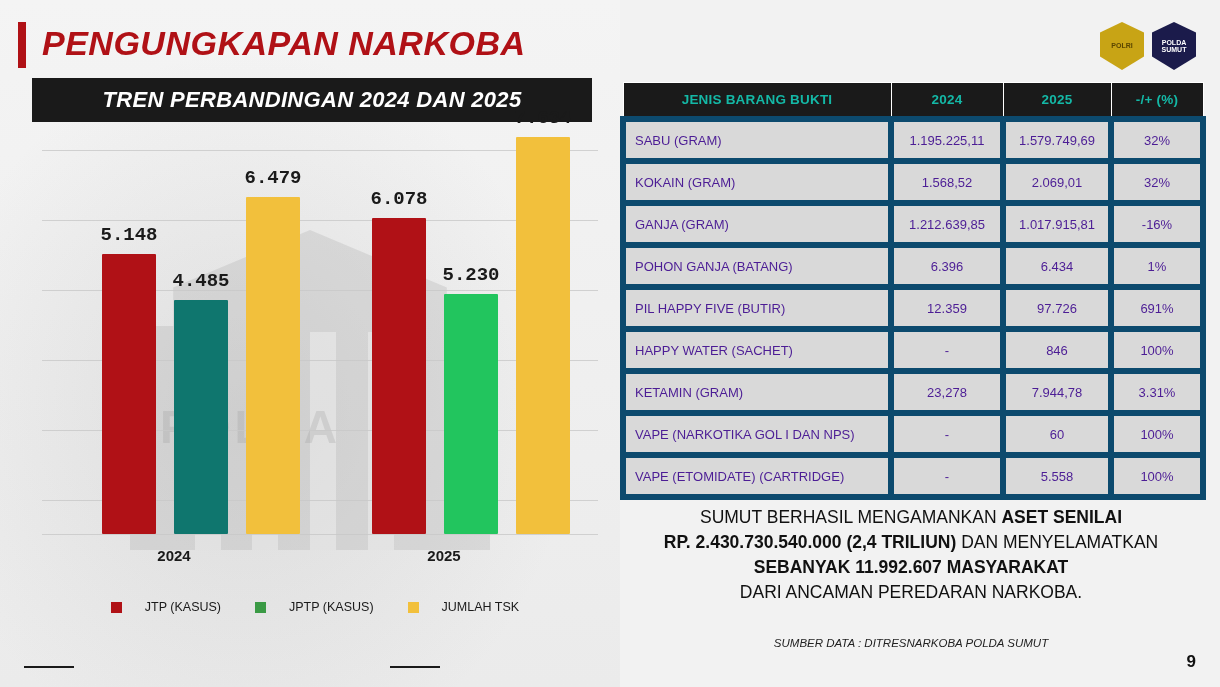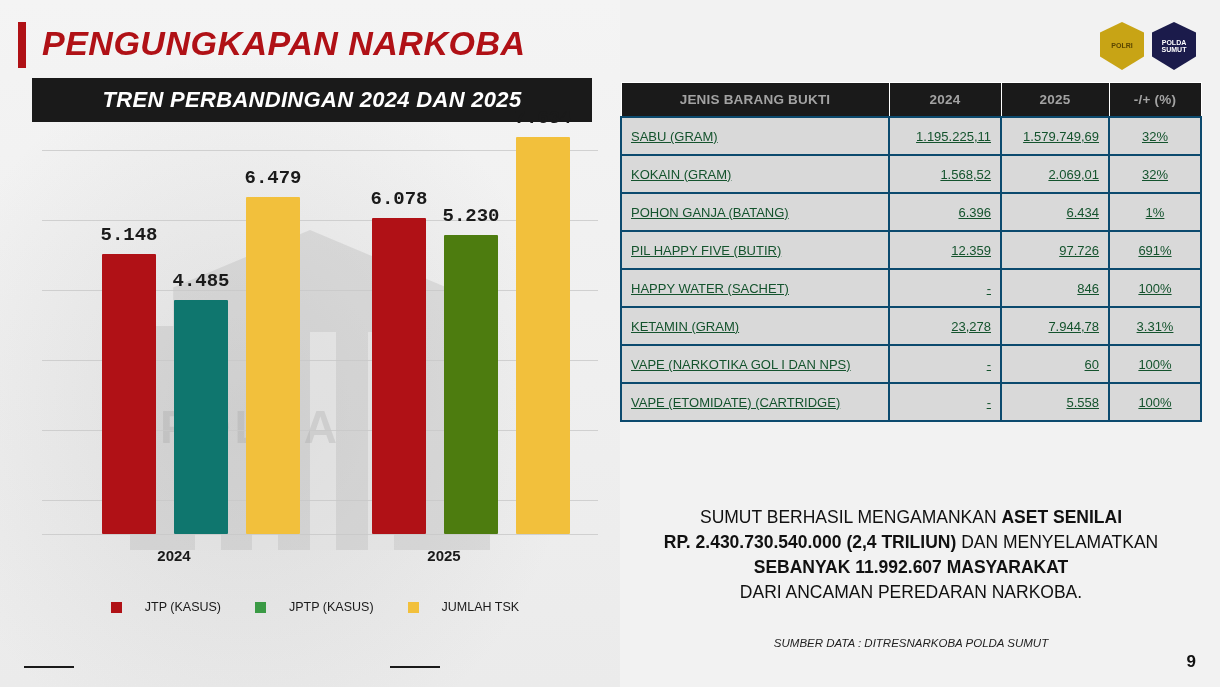--- a/index.html
+++ b/index.html
@@ -185,39 +185,38 @@
     left: 620px; top: 82px;
     width: 580px;
   }
   table.data {
     border-collapse: collapse;
     width: 580px;
     table-layout: fixed;
   }
   table.data th {
     background: #1a1a1a;
-    color: #a3a3a3;
+    color: #14b8a6;
     font-size: 13.5px;
     font-weight: bold;
     padding: 9px 8px;
     border: 1px solid #ffffff;
     text-align: center;
     letter-spacing: 0.2px;
   }
   table.data td {
     background: #d9d9d9;
-    color: #14532d;
+    color: #4c1d95;
     font-size: 13px;
     padding: 8px 9px;
-    border: 2px solid #0c4a6e;
+    border: 6px solid #0c4a6e;
     height: 20px;
-    text-decoration: underline;
   }
   table.data td.name { text-align: left; }
-  table.data td.num { text-align: right; }
+  table.data td.num { text-align: center; }
   table.data td.pct { text-align: center; }
   col.c1 { width: 268px; }
   col.c2 { width: 112px; }
   col.c3 { width: 108px; }
   col.c4 { width: 92px; }
 
   
   .summary {
     position: absolute;
     left: 620px; top: 505px;
@@ -316,21 +315,21 @@
       <div class="bar" style="left:142px; height:234px; background:#0f766e;">
         <span class="lbl">4.485</span>
       </div>
       <div class="bar" style="left:214px; height:337px; background:#f2c03c;">
         <span class="lbl">6.479</span>
       </div>
 
       <div class="bar" style="left:340px; height:316px; background:#b01116;">
         <span class="lbl">6.078</span>
       </div>
-      <div class="bar" style="left:412px; height:299px; background:#4d7c0f;">
+      <div class="bar" style="left:412px; height:240px; background:#22c55e;">
         <span class="lbl">5.230</span>
       </div>
       <div class="bar" style="left:484px; height:397px; background:#f2c03c;">
         <span class="lbl">7.634</span>
       </div>
     </div>
 
     <div class="group-label" style="left:42px;">2024</div>
     <div class="group-label" style="left:312px;">2025</div>
   </div>
@@ -373,20 +372,26 @@
           <td class="num">1.579.749,69</td>
           <td class="pct">32%</td>
         </tr>
         <tr>
           <td class="name">KOKAIN (GRAM)</td>
           <td class="num">1.568,52</td>
           <td class="num">2.069,01</td>
           <td class="pct">32%</td>
         </tr>
         <tr>
+          <td class="name">GANJA (GRAM)</td>
+          <td class="num">1.212.639,85</td>
+          <td class="num">1.017.915,81</td>
+          <td class="pct">-16%</td>
+        </tr>
+        <tr>
           <td class="name">POHON GANJA (BATANG)</td>
           <td class="num">6.396</td>
           <td class="num">6.434</td>
           <td class="pct">1%</td>
         </tr>
         <tr>
           <td class="name">PIL HAPPY FIVE (BUTIR)</td>
           <td class="num">12.359</td>
           <td class="num">97.726</td>
           <td class="pct">691%</td>

